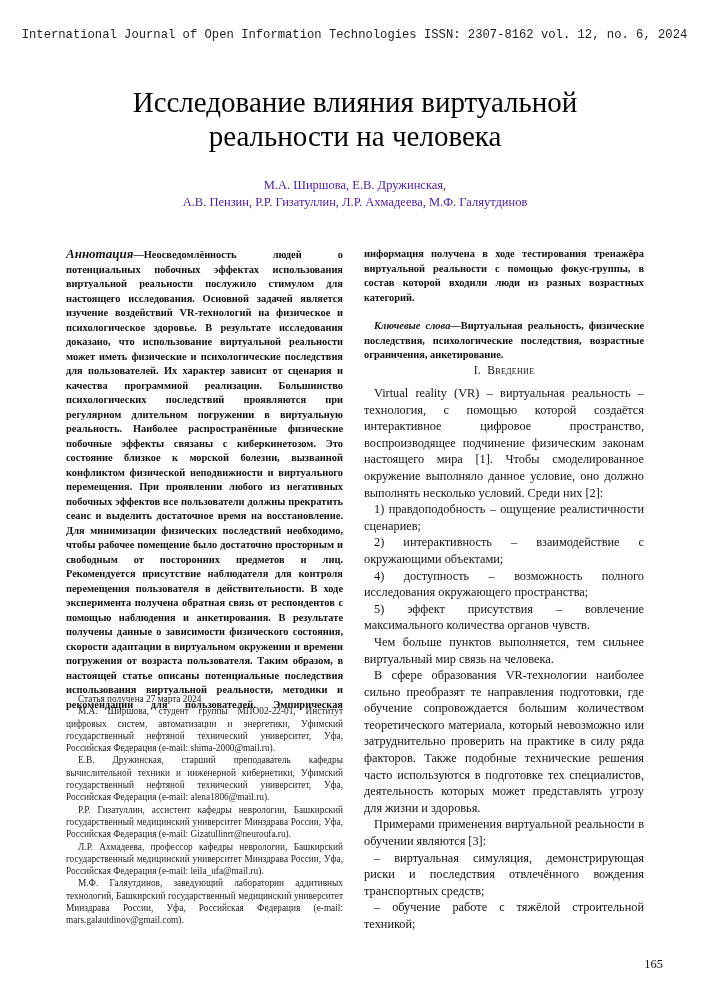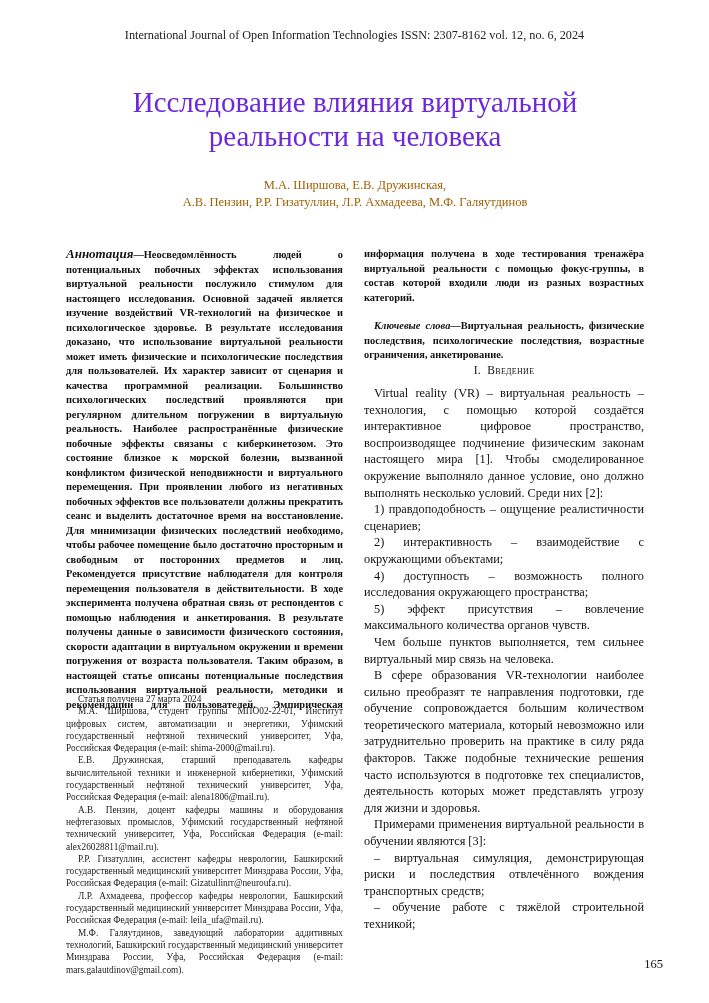--- a/index.html
+++ b/index.html
@@ -1,19 +1,19 @@
 <!DOCTYPE html>
 <html><head>
 <meta charset="utf-8">
 <style>
   html, body { margin: 0; padding: 0; background: #ffffff; }
   body { width: 709px; height: 1003px; position: relative; overflow: hidden; color: #111; font-family: "Liberation Serif", serif; }
-  .header { position: absolute; top: 28px; left: 0; width: 709px; text-align: center; font-size: 12.2px; color: #222; }
-  .title { position: absolute; top: 85px; left: 60px; width: 590px; text-align: center; font-size: 29px; line-height: 34px; color: #6d28d9; }
-  .authors { position: absolute; top: 177px; left: 60px; width: 590px; text-align: center; font-size: 12.5px; line-height: 17px; color: #a16207; }
+  .header { position: absolute; top: 28px; left: 0; width: 709px; text-align: center; font-size: 12.2px; color: #222; font-family: Liberation Mono, monospace; }
+  .title { position: absolute; top: 85px; left: 60px; width: 590px; text-align: center; font-size: 29px; line-height: 34px; color: #000000; }
+  .authors { position: absolute; top: 177px; left: 60px; width: 590px; text-align: center; font-size: 12.5px; line-height: 17px; color: #4c1d95; }
   .col { position: absolute; text-align: justify; }
   .left { left: 66px; width: 277px; }
   .right { left: 364px; width: 280px; }
   .abstract { top: 247px; font-weight: bold; font-size: 10.4px; line-height: 14.5px; text-align-last: justify; }
   .abstract .lead { font-style: italic; font-size: 13px; }
   .abstract-cont { top: 247px; font-weight: bold; font-size: 10.4px; line-height: 14.5px; }
   .keywords { margin-top: 14px; }
   .keywords .lead { font-style: italic; font-weight: bold; }
   .section-head { text-align: center; font-size: 11.5px; margin-bottom: 8px; letter-spacing: 0.3px; }
   .section-head .sc { font-variant: small-caps; }
@@ -39,21 +39,20 @@
 </div>
 
 <div class="col left abstract">
   <span class="lead">Аннотация</span><span>—</span><span>Неосведомлённость людей о потенциальных побочных эффектах использования виртуальной реальности послужило стимулом для настоящего исследования. Основной задачей является изучение воздействий VR-технологий на физическое и психологическое здоровье. В результате исследования доказано, что использование виртуальной реальности может иметь физические и психологические последствия для пользователей. Их характер зависит от сценария и качества программной реализации. Большинство психологических последствий проявляются при регулярном длительном погружении в виртуальную реальность. Наиболее распространённые физические побочные эффекты связаны с киберкинетозом. Это состояние близкое к морской болезни, вызванной конфликтом физической неподвижности и виртуального перемещения. При проявлении любого из негативных побочных эффектов все пользователи должны прекратить сеанс и выделить достаточное время на восстановление. Для минимизации физических последствий необходимо, чтобы рабочее помещение было достаточно просторным и свободным от посторонних предметов и лиц. Рекомендуется присутствие наблюдателя для контроля перемещения пользователя в действительности. В ходе эксперимента получена обратная связь от респондентов с помощью наблюдения и анкетирования. В результате получены данные о зависимости физического состояния, скорости адаптации в виртуальном окружении и времени погружения от возраста пользователя. Таким образом, в настоящей статье описаны потенциальные последствия использования виртуальной реальности, методики и рекомендации для пользователей. Эмпирическая</span>
 </div>
 
 <div class="col left footnotes">
   <p>Статья получена 27 марта 2024</p>
   <p>М.А. Ширшова, студент группы МПО02-22-01, Институт цифровых систем, автоматизации и энергетики, Уфимский государственный нефтяной технический университет, Уфа, Российская Федерация (e-mail: shima-2000@mail.ru).</p>
   <p>Е.В. Дружинская, старший преподаватель кафедры вычислительной техники и инженерной кибернетики, Уфимский государственный нефтяной технический университет, Уфа, Российская Федерация (e-mail: alena1806@mail.ru).</p>
-  <p>А.В. Пензин, доцент кафедры машины и оборудования нефтегазовых промыслов, Уфимский государственный нефтяной технический университет, Уфа, Российская Федерация (e-mail: alex26028811@mail.ru).</p>
   <p>Р.Р. Гизатуллин, ассистент кафедры неврологии, Башкирский государственный медицинский университет Минздрава России, Уфа, Российская Федерация (e-mail: Gizatullinrr@neuroufa.ru).</p>
   <p>Л.Р. Ахмадеева, профессор кафедры неврологии, Башкирский государственный медицинский университет Минздрава России, Уфа, Российская Федерация (e-mail: leila_ufa@mail.ru).</p>
   <p>М.Ф. Галяутдинов, заведующий лаборатории аддитивных технологий, Башкирский государственный медицинский университет Минздрава России, Уфа, Российская Федерация (e-mail: mars.galautdinov@gmail.com).</p>
 </div>
 
 <div class="col right abstract-cont">
   <div>информация получена в ходе тестирования тренажёра виртуальной реальности с помощью фокус-группы, в состав которой входили люди из разных возрастных категорий.</div>
 
   <div class="keywords">
     <span style="display:inline-block;width:10px;"></span><span class="lead">Ключевые слова</span><span>—</span><span>Виртуальная реальность, физические последствия, психологические последствия, возрастные ограничения, анкетирование.</span>

